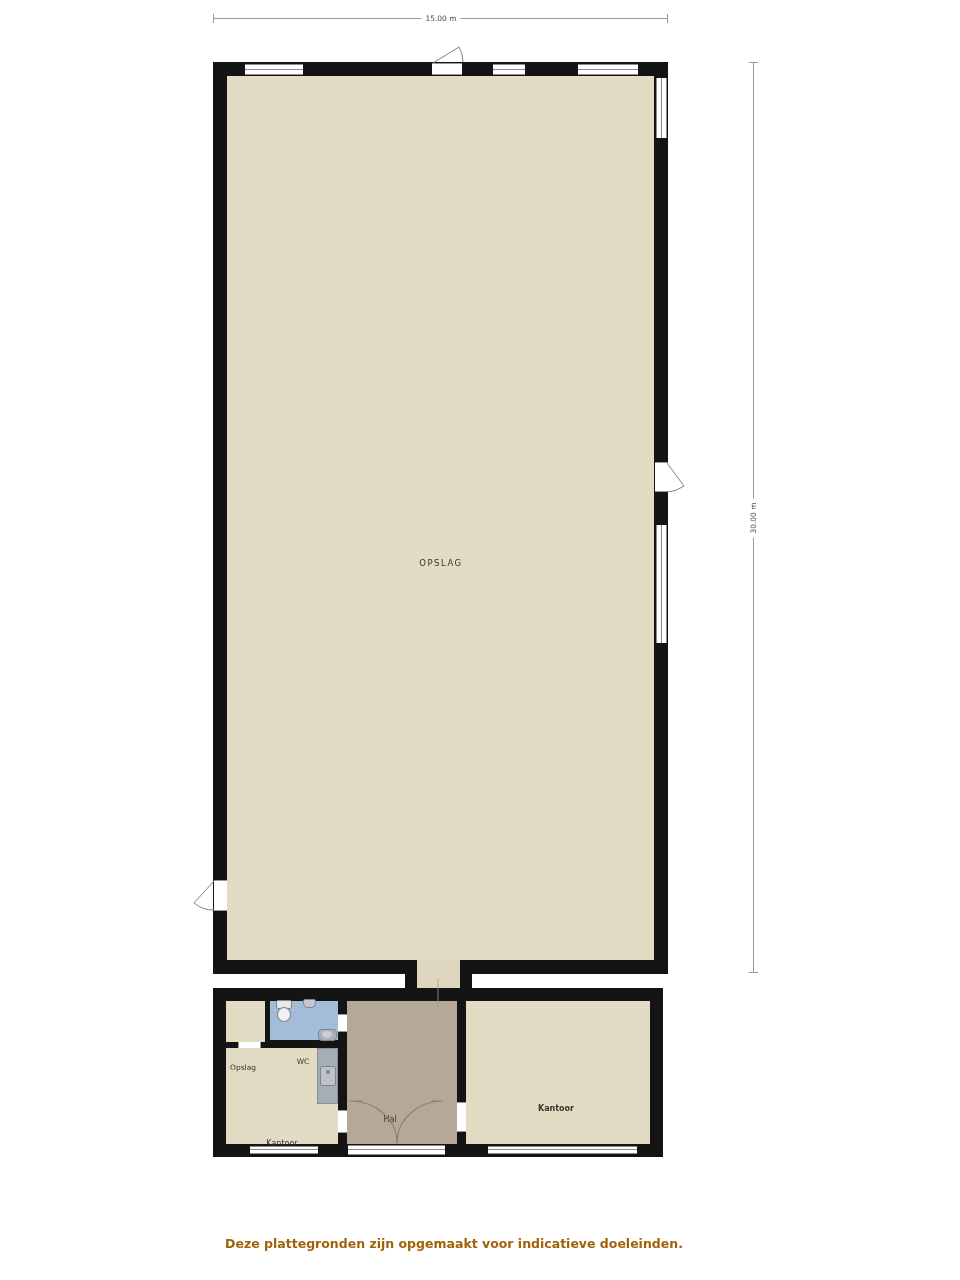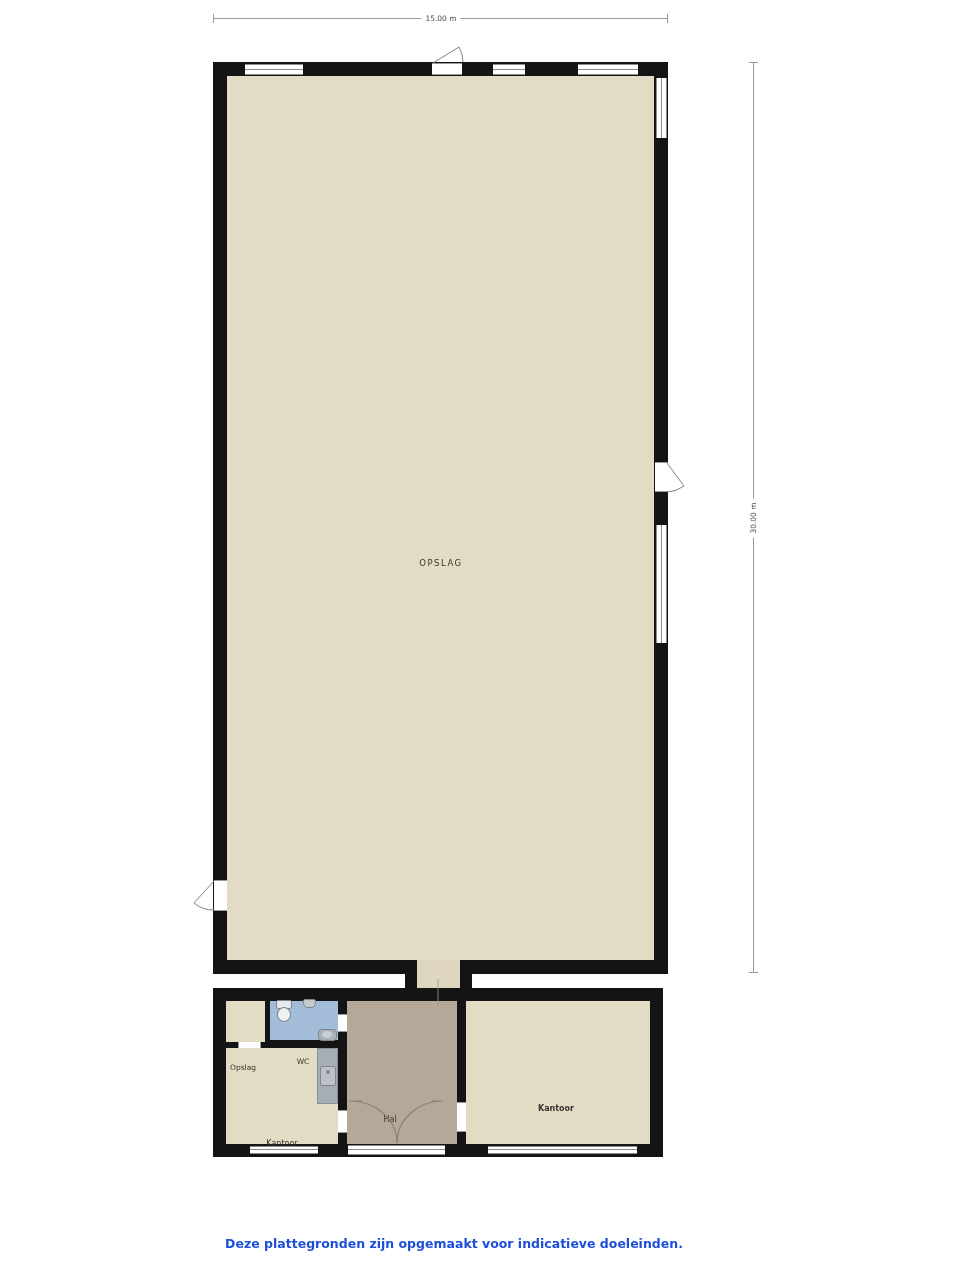--- a/index.html
+++ b/index.html
@@ -20,21 +20,21 @@
   .gap-h{background:#fff;border-left:1px solid #999;border-right:1px solid #999;box-sizing:border-box;}
   .gap-v{background:#fff;border-top:1px solid #999;border-bottom:1px solid #999;box-sizing:border-box;}
   
   .room-label{color:#35342f;font-size:8px;white-space:nowrap;transform:translate(-50%,-50%);margin-top:44px;}
   .room-label.big{letter-spacing:1.5px;font-size:8.5px;}
   .dim-label{color:#4a4a4a;font-size:7.5px;background:#fff;padding:0 4px;white-space:nowrap;}
   .dim-line-h{border-top:1px solid #9b9b9b;}
   .dim-line-v{border-left:1px solid #9b9b9b;}
   .tick-v{width:1px;height:9px;background:#9b9b9b;}
   .tick-h{width:9px;height:1px;background:#9b9b9b;}
-  .footer{left:0;width:908px;top:1236px;text-align:center;color:#1d4ed8;
+  .footer{left:0;width:908px;top:1236px;text-align:center;color:#a16207;
           font-size:12.5px;font-weight:bold;line-height:15.5px;}
   
   .fixture{box-sizing:border-box;border:1px solid #7e858c;}
   svg{position:absolute;left:0;top:0;}
 </style>
 </head>
 <body>
 
 <div class="canvas">
 

